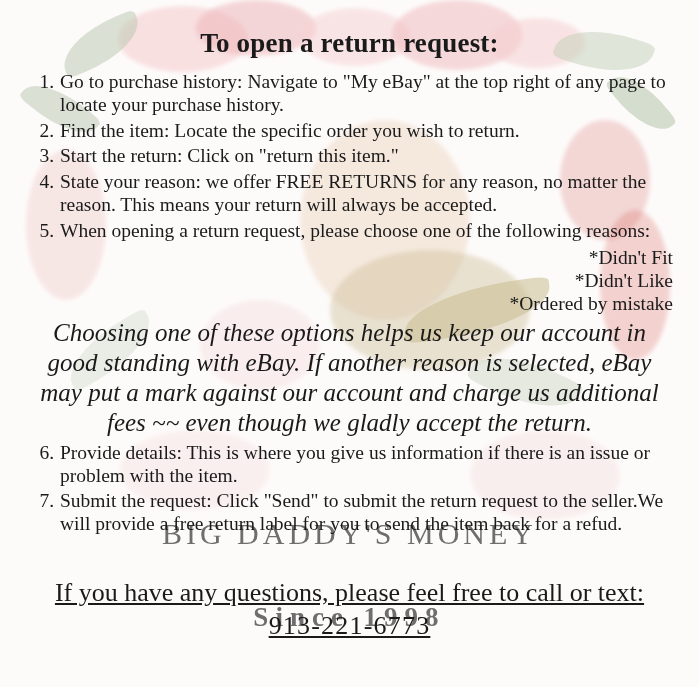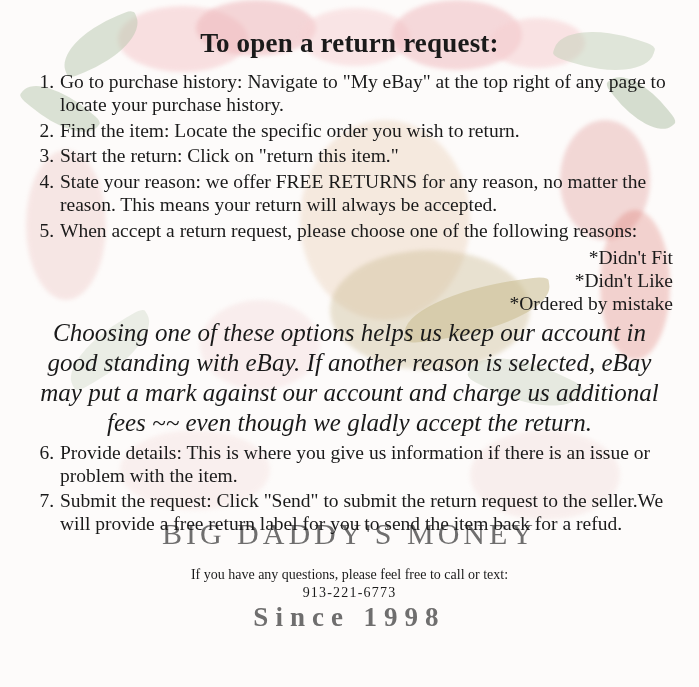--- a/index.html
+++ b/index.html
@@ -107,24 +107,25 @@
     margin: 2px 0 2px 0;
   }
   .para {
     font-size: 25px;
     line-height: 1.2;
     text-align: center;
     margin: 2px 10px 4px 10px;
     font-style: italic;
   }
   .footer {
-    font-size: 14px;
+    font-size: 26px;
     line-height: 1.25;
     text-align: center;
-    margin-top: 30px;
+    margin-top: 41px;
+    text-decoration: underline;
   }
   .phone {
     letter-spacing: 1.2px;
   }
   .sub-line {
     display: block;
   }
 </style>
 </head>
 <body>
@@ -177,21 +178,21 @@
       <li>
         <span class="num">3.</span>
         <span>Start the return: Click on "return this item."</span>
       </li>
       <li>
         <span class="num">4.</span>
         <span>State your reason: we offer FREE RETURNS for any reason, no matter the reason. This means your return will always be accepted.</span>
       </li>
       <li>
         <span class="num">5.</span>
-        <span>When accept a return request, please choose one of the following reasons:</span>
+        <span>When opening a return request, please choose one of the following reasons:</span>
       </li>
     </ol>
 
     <div class="indent-block">
       <div>*Didn't Fit</div>
       <div>*Didn't Like</div>
       <div>*Ordered by mistake</div>
     </div>
 
     <p class="para">Choosing one of these options helps us keep our account in good standing with eBay. If another reason is selected, eBay may put a mark against our account and charge us additional fees ~~ even though we gladly accept the return.</p>

